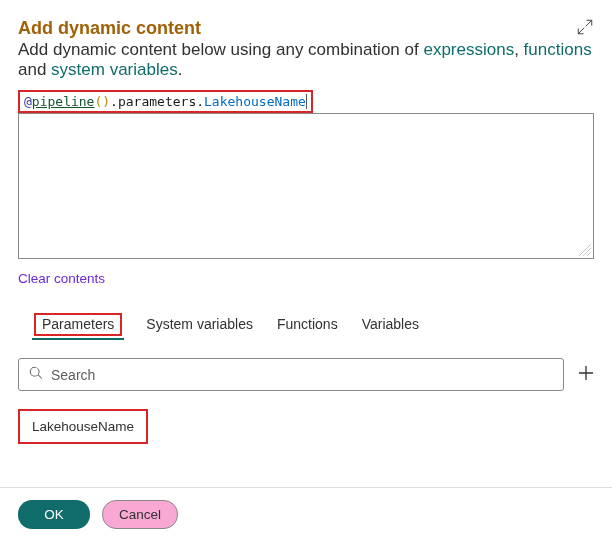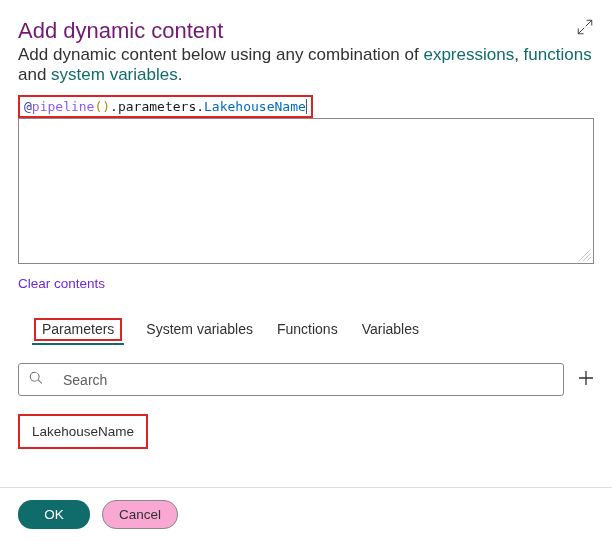--- a/index.html
+++ b/index.html
@@ -7,38 +7,38 @@
     font-family: "Segoe UI", -apple-system, BlinkMacSystemFont, sans-serif;
     font-size: 14px;
     color: #323130;
     background: #fff;
     width: 612px;
     height: 541px;
     position: relative;
   }
   .panel { padding: 18px 18px 0 18px; }
   .header-row { display: flex; align-items: flex-start; justify-content: space-between; }
-  .title { font-size: 22px; font-weight: 400; color: #701a75; }
+  .title { font-size: 18px; font-weight: 700; color: #a16207; }
   .expand-icon svg { width: 18px; height: 18px; fill: none; stroke: #323130; stroke-width: 1.2; }
   .subtitle { margin-top: 1px; font-size: 17px; color: #323130; }
   .subtitle .link { color: #0f6c6b; cursor: pointer; }
 
   .editor-highlight {
     border: 2px solid #d92525;
     padding: 2px 4px;
     display: inline-block;
     margin-top: 10px;
   }
   .editor {
     font-family: Consolas, Menlo, monospace;
     font-size: 13px;
     white-space: pre;
   }
   .tok-at { color: #3a3aa0; }
-  .tok-call { color: #8b5cf6; }
+  .tok-call { color: #14532d; text-decoration: underline; }
   .tok-paren { color: #b58900; }
   .tok-dot { color: #1a1a1a; }
   .tok-prop1 { color: #1a1a1a; }
   .tok-prop2 { color: #006bc0; }
   .tok-cursor { border-right: 1px solid #555; }
 
   .editor-area {
     border: 1px solid #8a8886;
     margin-top: 0;
     height: 146px;
@@ -63,21 +63,21 @@
     height: 2px;
     background: #0f6c6b;
   }
   .tab-highlight { border: 2px solid #d92525; padding: 1px 6px 2px 6px; }
 
   .search-row { display: flex; align-items: center; gap: 14px; margin-top: 18px; }
   .search-box {
     flex: 1;
     display: flex;
     align-items: center;
-    gap: 20px;
+    gap: 8px;
     border: 1px solid #8a8886;
     border-radius: 3px;
     padding: 7px 10px;
     color: #605e5c;
   }
   .search-box svg { width: 14px; height: 14px; fill: #605e5c; }
   .plus-icon svg { width: 16px; height: 16px; fill: none; stroke: #323130; stroke-width: 1.3; }
 
   .param-area { margin-top: 18px; }
   .param-item {

